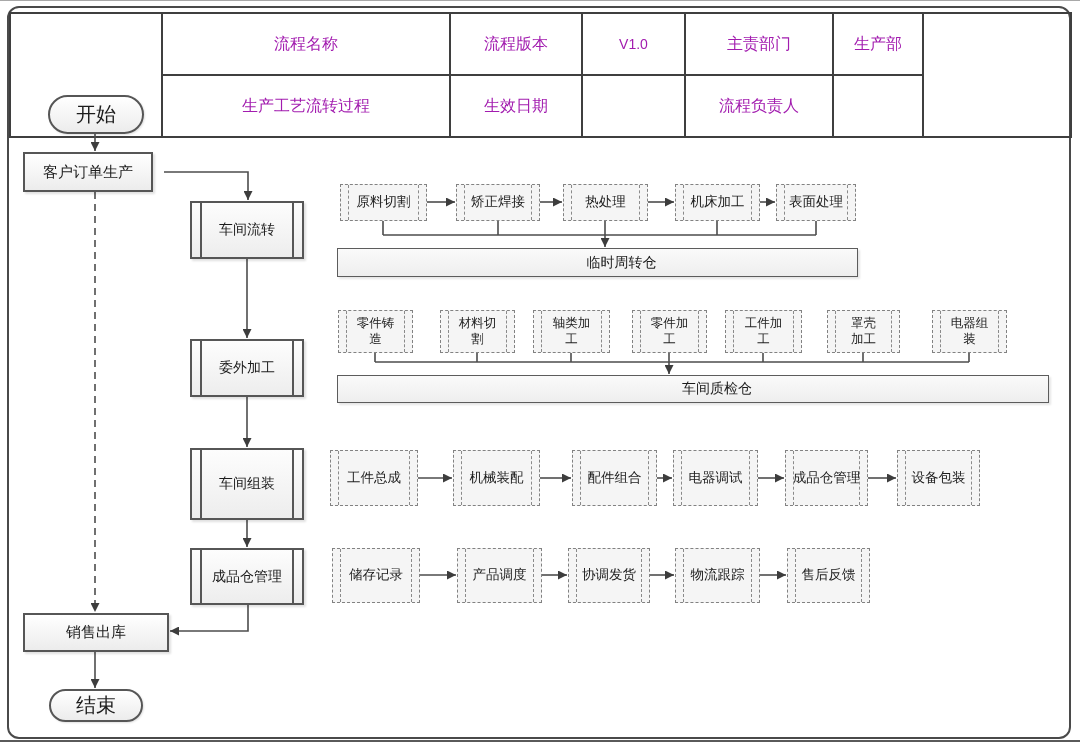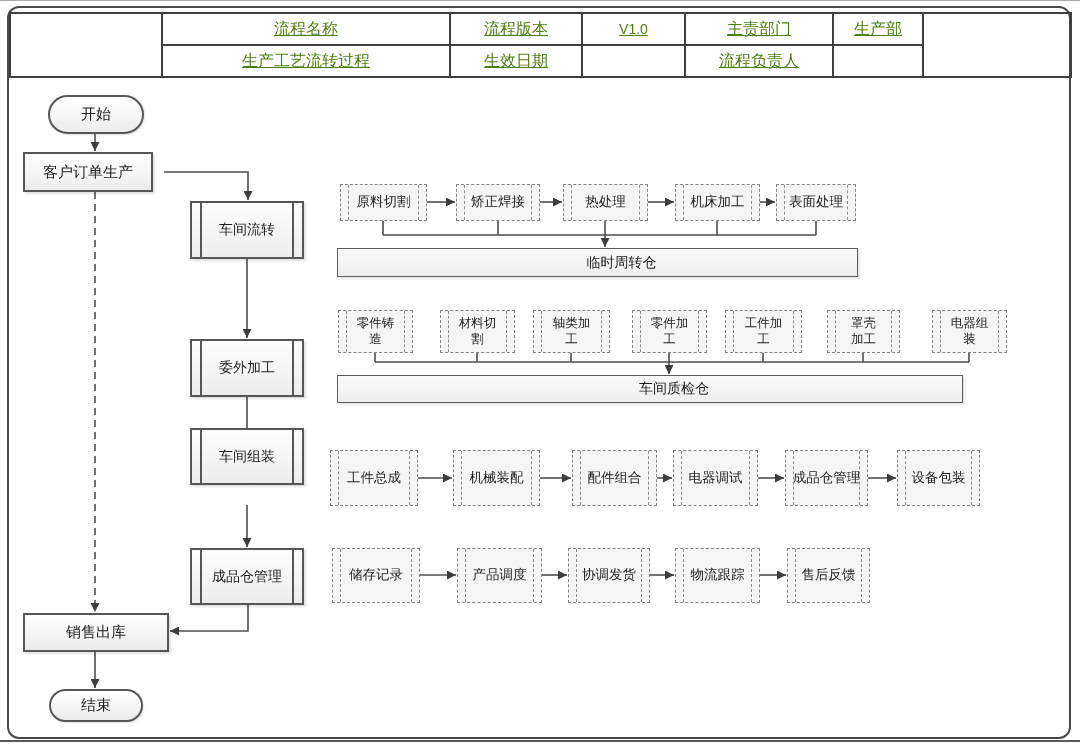--- a/index.html
+++ b/index.html
@@ -6,29 +6,29 @@
   #page{position:relative;width:1080px;height:747px;background:#fff;overflow:hidden;
         font-family:"Liberation Sans","DejaVu Sans",sans-serif;color:#222;}
   
   .page-border{position:absolute;left:7px;top:6px;width:1064px;height:733px;
         border:2px solid #4a4a4a;border-radius:12px;box-sizing:border-box;}
   .top-rule{position:absolute;left:0;top:0;width:1080px;height:0;border-top:1px solid #a8a8a8;}
   .bottom-rule{position:absolute;left:0;top:740px;width:1080px;height:0;border-top:2px solid #5a5a5a;}
   
   table.hdr{position:absolute;left:9px;top:12px;width:1061px;border-collapse:collapse;table-layout:fixed;}
   table.hdr td{border:2px solid #3f3f3f;height:30px;text-align:center;vertical-align:middle;
-        font-size:16px;color:#4d7c0f;padding:0 2px;overflow:hidden;white-space:nowrap;text-decoration:underline;}
+        font-size:16px;color:#a21caf;padding:15px 2px;overflow:hidden;white-space:nowrap;}
   
   svg.wires{position:absolute;left:0;top:0;}
   
   .node{position:absolute;display:flex;align-items:center;justify-content:center;text-align:center;
         box-sizing:border-box;font-size:14px;line-height:1.25;color:#1c1c1c;}
   .terminator{border:2px solid #565656;border-radius:20px;
         background:linear-gradient(180deg,#ffffff 0%,#ececec 100%);
-        box-shadow:1px 1px 2px rgba(0,0,0,0.12);font-size:15px;text-align:center;}
+        box-shadow:1px 1px 2px rgba(0,0,0,0.12);font-size:20px;text-align:center;}
   .rect{border:2px solid #565656;background:linear-gradient(180deg,#ffffff 0%,#ececec 100%);
         box-shadow:2px 2px 2px rgba(0,0,0,0.12);font-size:15px;}
   .predef{border:2px solid #565656;background:linear-gradient(180deg,#fdfdfd 0%,#ededed 100%);
         box-shadow:2px 2px 2px rgba(0,0,0,0.12);}
   .predef::before,.predef::after{content:"";position:absolute;top:0;bottom:0;width:0;
         border-left:2px solid #565656;}
   .predef::before{left:8px}.predef::after{right:8px}
   .wide{border:1.6px solid #5c5c5c;background:linear-gradient(180deg,#fafafa 0%,#eeeeee 100%);
         box-shadow:2px 2px 2px rgba(0,0,0,0.10);padding-left:48px;}
   .dashed{border:1.6px dashed #828282;background:#f5f5f5;font-size:13.5px;}
@@ -119,38 +119,38 @@
       <path d="M650,575 H674" marker-end="url(#ah)"></path>
       <path d="M760,575 H786" marker-end="url(#ah)"></path>
     </g>
   </svg>
 
   <div class="node terminator" style="left:48px;top:95px;width:96px;height:39px">开始</div>
   <div class="node rect" style="left:23px;top:152px;width:130px;height:40px">客户订单生产</div>
 
   <div class="node predef" style="left:190px;top:339px;width:114px;height:58px">委外加工</div>
   <div class="node predef" style="left:190px;top:201px;width:114px;height:58px">车间流转</div>
-  <div class="node predef" style="left:190px;top:428px;width:114px;height:57px">车间组装</div>
+  <div class="node predef" style="left:190px;top:448px;width:114px;height:72px">车间组装</div>
   <div class="node predef" style="left:190px;top:548px;width:114px;height:57px">成品仓管理</div>
 
   <div class="node dashed" style="left:340px;top:184px;width:87px;height:37px">原料切割</div>
   <div class="node dashed" style="left:456px;top:184px;width:84px;height:37px">矫正焊接</div>
   <div class="node dashed" style="left:563px;top:184px;width:85px;height:37px">热处理</div>
   <div class="node dashed" style="left:675px;top:184px;width:85px;height:37px">机床加工</div>
   <div class="node dashed" style="left:776px;top:184px;width:80px;height:37px">表面处理</div>
   <div class="node wide" style="left:337px;top:248px;width:521px;height:29px">临时周转仓</div>
 
   <div class="node dashed small" style="left:338px;top:310px;width:75px;height:43px">零件铸造</div>
   <div class="node dashed small" style="left:440px;top:310px;width:75px;height:43px">材料切割</div>
   <div class="node dashed small" style="left:533px;top:310px;width:77px;height:43px">轴类加工</div>
   <div class="node dashed small" style="left:632px;top:310px;width:75px;height:43px">零件加工</div>
   <div class="node dashed small" style="left:725px;top:310px;width:77px;height:43px">工件加工</div>
   <div class="node dashed small" style="left:827px;top:310px;width:73px;height:43px">罩壳加工</div>
   <div class="node dashed small" style="left:932px;top:310px;width:75px;height:43px">电器组装</div>
-  <div class="node wide" style="left:337px;top:375px;width:626px;height:28px">车间质检仓</div>
+  <div class="node wide" style="left:337px;top:375px;width:712px;height:28px">车间质检仓</div>
 
   <div class="node dashed" style="left:330px;top:450px;width:88px;height:56px">工件总成</div>
   <div class="node dashed" style="left:453px;top:450px;width:87px;height:56px">机械装配</div>
   <div class="node dashed" style="left:572px;top:450px;width:85px;height:56px">配件组合</div>
   <div class="node dashed" style="left:673px;top:450px;width:85px;height:56px">电器调试</div>
   <div class="node dashed" style="left:785px;top:450px;width:83px;height:56px">成品仓管理</div>
   <div class="node dashed" style="left:897px;top:450px;width:83px;height:56px">设备包装</div>
 
   <div class="node dashed" style="left:332px;top:548px;width:88px;height:55px">储存记录</div>
   <div class="node dashed" style="left:457px;top:548px;width:85px;height:55px">产品调度</div>

